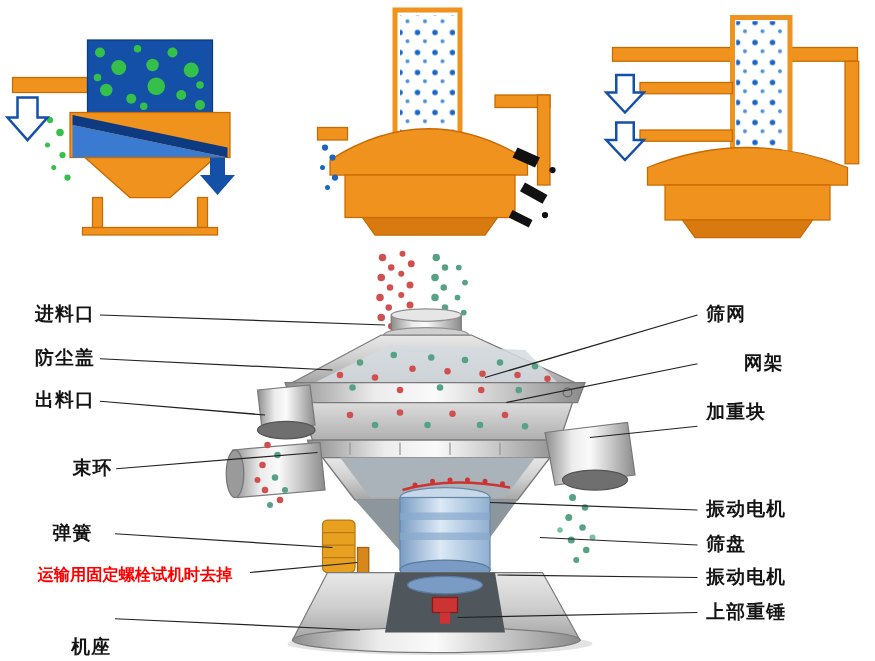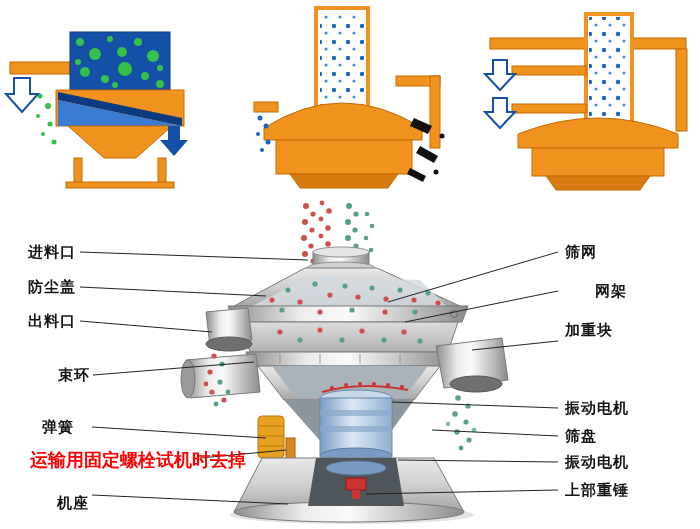--- a/index.html
+++ b/index.html
@@ -5,21 +5,21 @@
   html,body{margin:0;padding:0;background:#fff;}
   .stage{
     position:relative;width:700px;height:529px;background:#ffffff;overflow:hidden;
     font-family:"Liberation Sans","DejaVu Sans",sans-serif;
   }
   .art{position:absolute;left:0;top:0;}
   .lbl{
     position:absolute;font-size:15px;font-weight:700;color:#141414;
     letter-spacing:1px;white-space:nowrap;line-height:16px;text-align:right;
   }
-  .lbl--note{font-size:18px;color:#ff0000;letter-spacing:0;}
+  .lbl--note{font-size:13px;color:#ff0000;letter-spacing:0;}
 </style>
 </head>
 <body>
 
 <div class="stage">
 
 <svg class="art" width="700" height="529">
   <defs>
     <linearGradient id="mh" x1="0" y1="0" x2="1" y2="0">
       <stop offset="0" stop-color="#8d8d8d"></stop>
@@ -328,21 +328,21 @@
     <line x1="558" y1="490" x2="366" y2="494"></line>
   </g>
 </svg>
 
 <div class="lbl" style="left:28px;top:244px">进料口</div>
 <div class="lbl" style="left:28px;top:279px">防尘盖</div>
 <div class="lbl" style="left:28px;top:313px">出料口</div>
 <div class="lbl" style="left:58px;top:367px">束环</div>
 <div class="lbl" style="left:42px;top:419px">弹簧</div>
 <div class="lbl lbl--note" style="left:30px;top:452px">运输用固定螺栓试机时去掉</div>
-<div class="lbl" style="left:57px;top:495px">机座</div>
+<div class="lbl" style="left:57px;top:510px">机座</div>
 
 <div class="lbl" style="left:565px;top:244px">筛网</div>
 <div class="lbl" style="left:595px;top:283px">网架</div>
 <div class="lbl" style="left:565px;top:322px">加重块</div>
 <div class="lbl" style="left:565px;top:400px">振动电机</div>
 <div class="lbl" style="left:565px;top:428px">筛盘</div>
 <div class="lbl" style="left:565px;top:454px">振动电机</div>
 <div class="lbl" style="left:565px;top:482px">上部重锤</div>
 
 </div>

